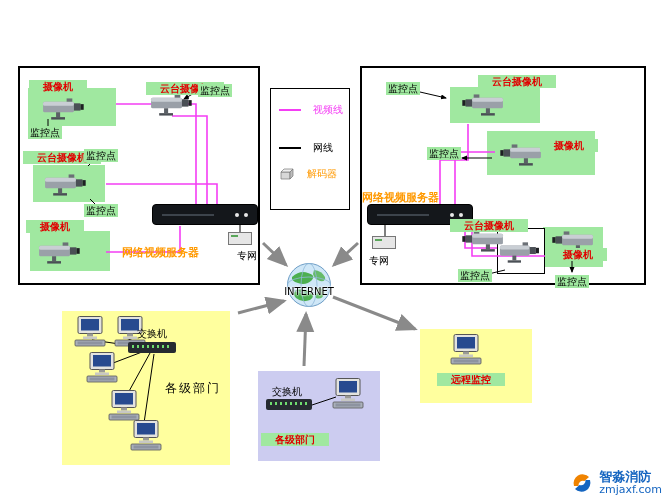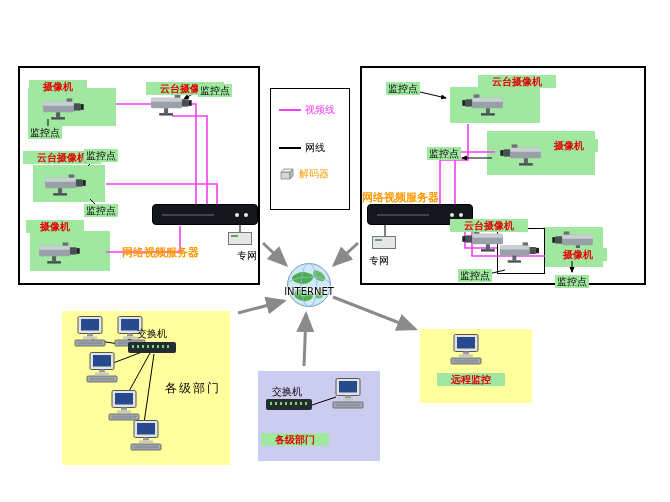--- a/index.html
+++ b/index.html
@@ -24,21 +24,21 @@
   .server::before{content:"";position:absolute;right:9px;top:8px;width:4px;height:4px;
     border-radius:50%;background:#e8e8e8;box-shadow:-9px 0 0 #e8e8e8}
   .server::after{content:"";position:absolute;left:9px;top:9px;width:50%;height:2px;background:#3d444c}
   .switch{position:absolute;background:#262b31;border-radius:2px}
   .switch::after{content:"";position:absolute;left:4px;top:3px;right:4px;height:3px;
     background:repeating-linear-gradient(90deg,#6fdc6f 0 2px,transparent 2px 5px)}
   .modem{position:absolute;background:#e6e6e6;border:1px solid #777}
   .modem::after{content:"";position:absolute;left:2px;top:2px;width:7px;height:2px;background:#59a659}
   .flip{transform:scaleX(-1)}
   .legend{position:absolute;border:1px solid #000;background:#fff}
-  .legend-row{position:absolute;left:8px;display:flex;align-items:center;gap:4px}
+  .legend-row{position:absolute;left:8px;display:flex;align-items:center;gap:12px}
   .lbl-leg{font-size:10px;white-space:nowrap}
   .sw-line{width:22px;height:0;border-top:2px solid #000}
   .inet-label{position:absolute;font-size:10px;font-weight:normal;color:#000;text-align:center;
     text-shadow:0 0 2px #fff,0 0 2px #fff,0 0 2px #fff}
   .wm{position:absolute;right:8px;bottom:6px;display:flex;align-items:center;gap:5px}
   .wm-brand{color:#1565c0;font-weight:bold;font-size:13px;line-height:15px}
   .wm-site{color:#1565c0;font-size:11px;line-height:12px}
   .wires{position:absolute;left:0;top:0;pointer-events:none}
 </style>
 </head>
@@ -244,14 +244,24 @@
   <div class="lbl lg" style="left:458px;top:269px">监控点</div>
   <div class="lbl lg" style="left:555px;top:275px">监控点</div>
   <div class="lbl lk" style="left:369px;top:254px">专网</div>
 
   <div class="lbl lk" style="left:137px;top:327px">交换机</div>
   <div class="lbl big" style="left:165px;top:382px">各级部门</div>
   <div class="lbl lk" style="left:272px;top:385px">交换机</div>
   <div class="lbl lr" style="left:261px;top:433px">各级部门</div>
   <div class="lbl lr" style="left:437px;top:373px">远程监控</div>
 
+  <div class="wm">
+    <svg width="24" height="24" viewBox="0 0 24 24">
+      <path d="M4 15 A9 9 0 0 1 19 6 L14.5 10 A4.5 4.5 0 0 0 8.5 15 Z" fill="#f08300"></path>
+      <path d="M20 9 A9 9 0 0 1 5 18 L9.5 14 A4.5 4.5 0 0 0 15.5 9 Z" fill="#1565c0"></path>
+    </svg>
+    <div>
+      <div class="wm-brand">智淼消防</div>
+      <div class="wm-site">zmjaxf.com</div>
+    </div>
+  </div>
 
 </div>
 
 </body></html>

